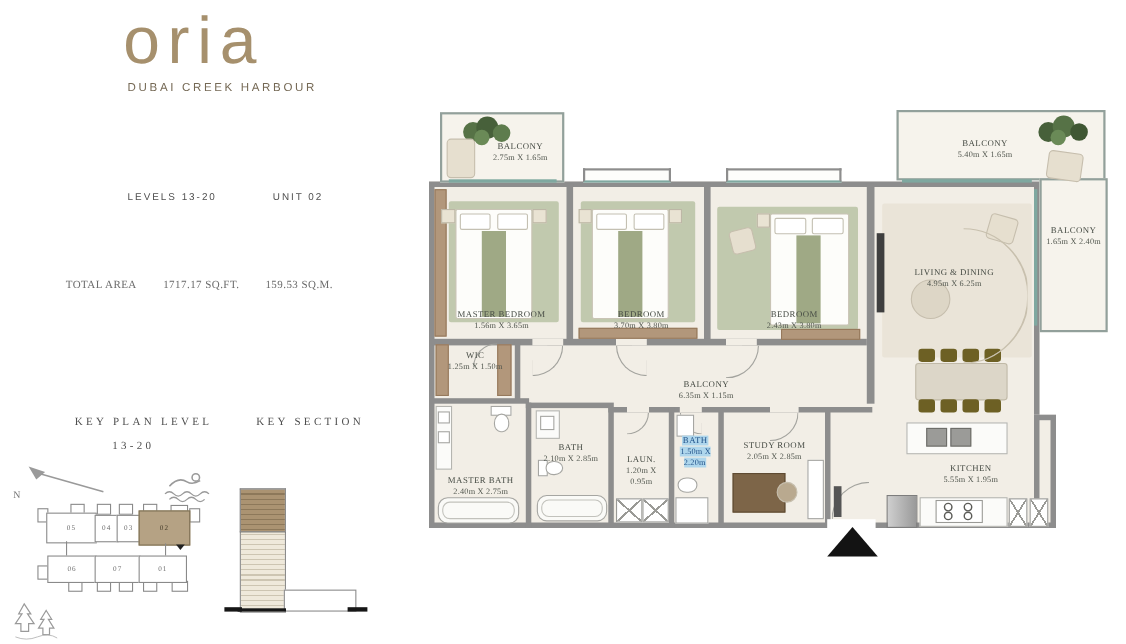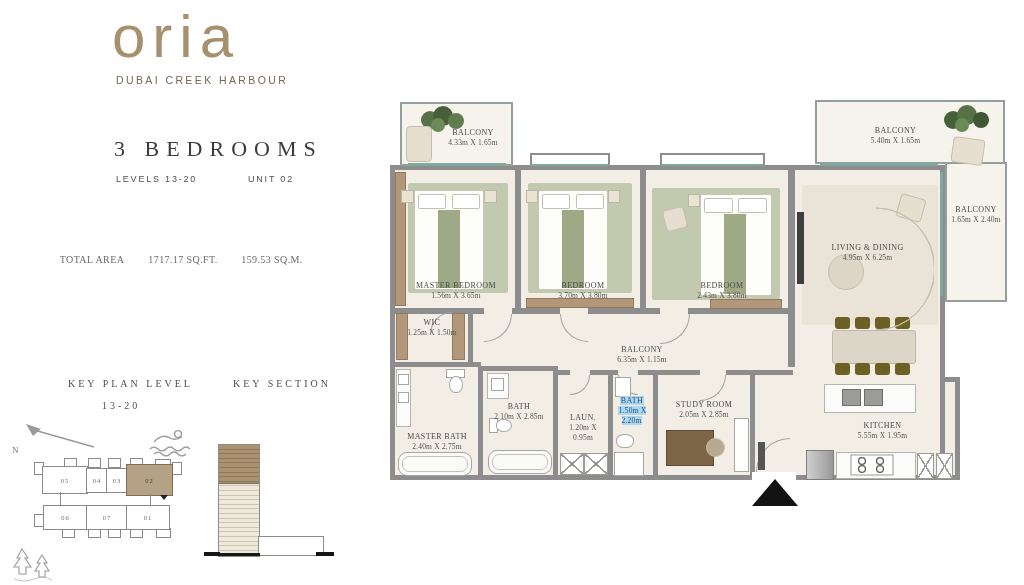--- a/index.html
+++ b/index.html
@@ -80,21 +80,20 @@
   .fridge{position:absolute;background:linear-gradient(90deg,#cfcfcf,#999);border:1px solid #7d7d7d;}
   .darkdoor{position:absolute;background:#555;}
 </style>
 </head>
 <body>
 
 <div class="page">
 
   <div class="logo">oria</div>
   <div class="tagline">DUBAI CREEK HARBOUR</div>
-  <div class="title">3 BEDROOMS</div>
   <div class="sub" style="left:116px;top:174px;">LEVELS 13-20</div>
   <div class="sub" style="left:248px;top:174px;">UNIT 02</div>
 
   <div class="area-table">
     <div class="area-row">
       <div class="c-label">TOTAL AREA</div>
       <div class="c-sqft">1717.17 SQ.FT.</div>
       <div class="c-sqm">159.53 SQ.M.</div>
     </div>
   </div>
@@ -361,21 +360,21 @@
 
   <svg class="abs" style="left:416px;top:105px;" width="54" height="30">
     <circle cx="14" cy="15" r="9" fill="#567246"></circle>
       <circle cx="27" cy="11" r="10" fill="#47603a"></circle>
     <circle cx="40" cy="16" r="8" fill="#5e7c4d"></circle>
       <circle cx="22" cy="20" r="7" fill="#6a8a57"></circle>
   </svg>
   <div class="armchair" style="left:406px;top:126px;width:24px;height:34px;"></div>
   <div class="rlabel" style="left:438px;top:128px;width:70px;">
     <div class="rname">BALCONY</div>
-    <div class="rdims">4.33m X 1.65m</div>
+    <div class="rdims">2.75m X 1.65m</div>
   </div>
 
   <div class="rlabel" style="left:848px;top:126px;width:95px;">
     <div class="rname">BALCONY</div>
     <div class="rdims">5.40m X 1.65m</div>
   </div>
   <svg class="abs" style="left:938px;top:104px;" width="56" height="32">
     <circle cx="15" cy="16" r="9" fill="#47603a"></circle>
       <circle cx="29" cy="11" r="10" fill="#567246"></circle>
     <circle cx="43" cy="16" r="8" fill="#3f5733"></circle>

